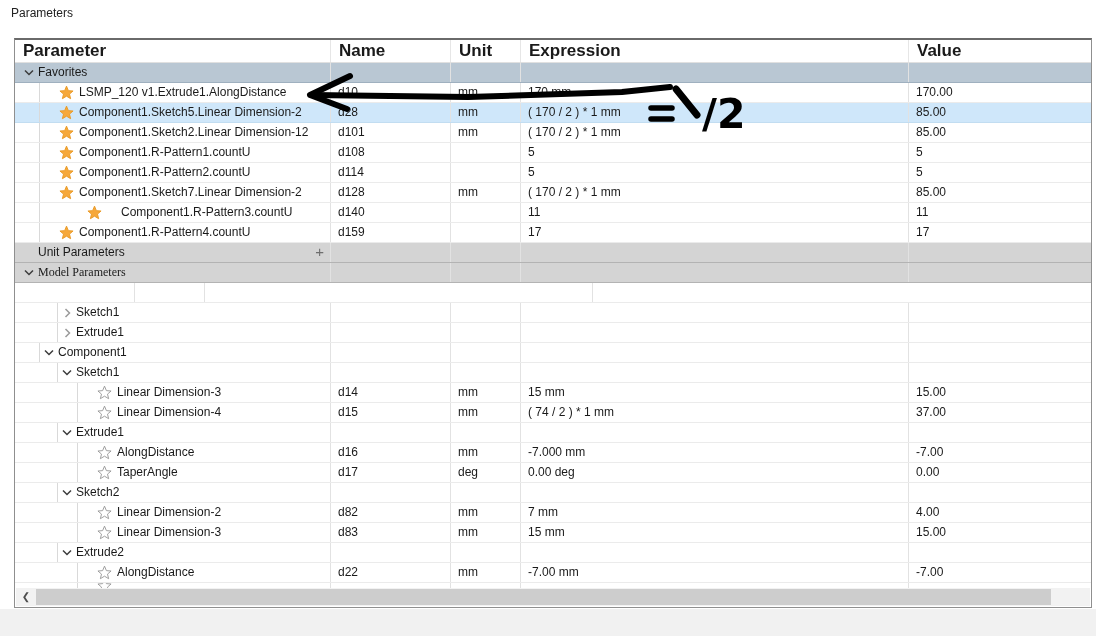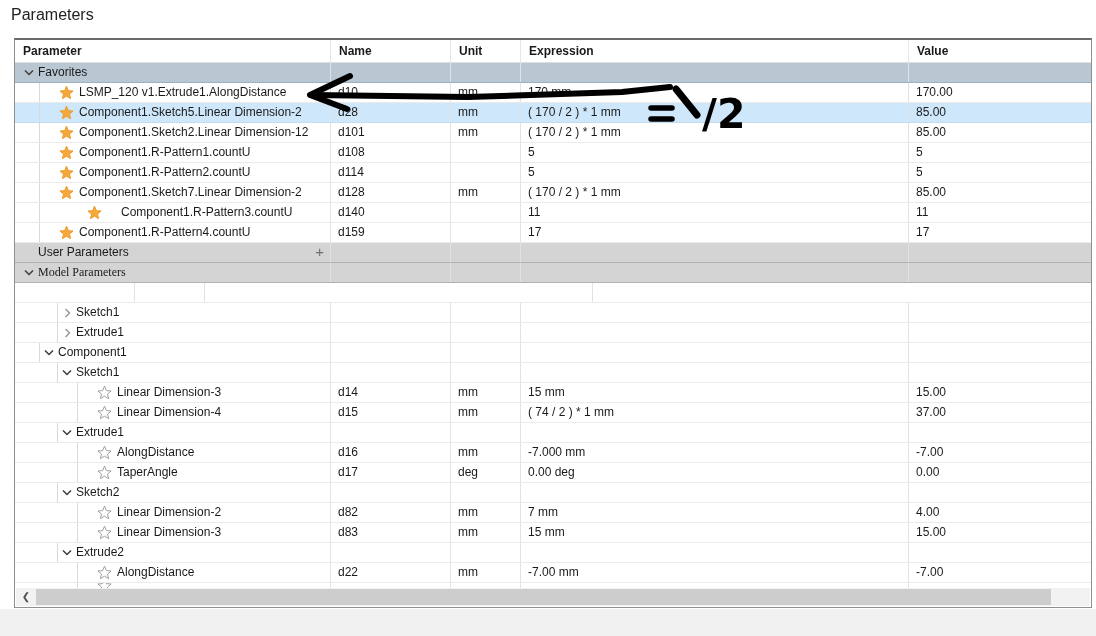--- a/index.html
+++ b/index.html
@@ -1,28 +1,28 @@
 <!DOCTYPE html>
 <html style="--favorites-band: #b9c7d3; --section-band: #d4d4d4; --selected-row: #cfe7fa; --star-fill: #f6a83b; --scrollbar-thumb: #cdcdcd; --annotation-ink: #000000;"><head>
 <meta charset="utf-8">
 <style>
   * { margin:0; padding:0; box-sizing:border-box; }
   html,body { background:#ffffff; }
   body { font-family:"Liberation Sans","DejaVu Sans",sans-serif; color:#1a1a1a; }
   .page { position:relative; width:1096px; height:636px; background:#fff; overflow:hidden; }
 
-  .win-title { position:absolute; left:11px; top:6px; font-size:16px; color:#222; }
+  .win-title { position:absolute; left:11px; top:6px; font-size:12px; color:#222; }
 
   .below-strip { position:absolute; left:0; top:609px; width:1096px; height:27px; background:#f1f1f1; }
 
   .ptable { position:absolute; left:14px; top:38px; width:1078px; height:570px;
             background:#fff; border:1px solid #8f8f8f; border-top:2px solid #6a6a6a; overflow:hidden; }
 
   .thead { display:flex; height:23px; background:#fff; border-bottom:1px solid #e0e0e0; }
-  .th { font-weight:bold; font-size:12px; line-height:22px; padding-left:8px;
+  .th { font-weight:bold; font-size:17px; line-height:22px; padding-left:8px;
         border-right:1px solid #e6e6e6; overflow:hidden; white-space:nowrap; }
   .c-param { width:316px; } .c-name { width:120px; } .c-unit { width:70px; }
   .c-expr { width:388px; } .c-value { flex:1; border-right:none !important; }
 
   .tbody { position:relative; background:#fff; }
 
   .row { display:flex; height:20px; background:#fff; border-bottom:1px solid #ebebeb; }
   .row .cell { font-size:12px; line-height:19px; padding-left:7px; white-space:nowrap; overflow:hidden;
                border-right:1px solid #e2e2e2; }
   .row .cell.c-param { display:flex; align-items:stretch; padding-left:0; }
@@ -215,21 +215,21 @@
       <div class="cell c-name">d159</div>
       <div class="cell c-unit"></div>
       <div class="cell c-expr">17</div>
       <div class="cell c-value">17</div>
     </div>
         <div class="row type-section bg-section">
       <div class="cell c-param" style="padding-left: 4px;">
         <span class="guide hidden"></span>
         <span class="chev"></span>
 
-        <span class="rlabel">User Parameters</span>
+        <span class="rlabel">Unit Parameters</span>
         <span class="plus">+</span>
       </div>
       <div class="cell c-name"></div>
       <div class="cell c-unit"></div>
       <div class="cell c-expr"></div>
       <div class="cell c-value"></div>
     </div>
         <div class="row type-section bg-section">
       <div class="cell c-param" style="padding-left: 4px; font-family: Liberation Serif, serif;">
         <span class="guide hidden"></span>

